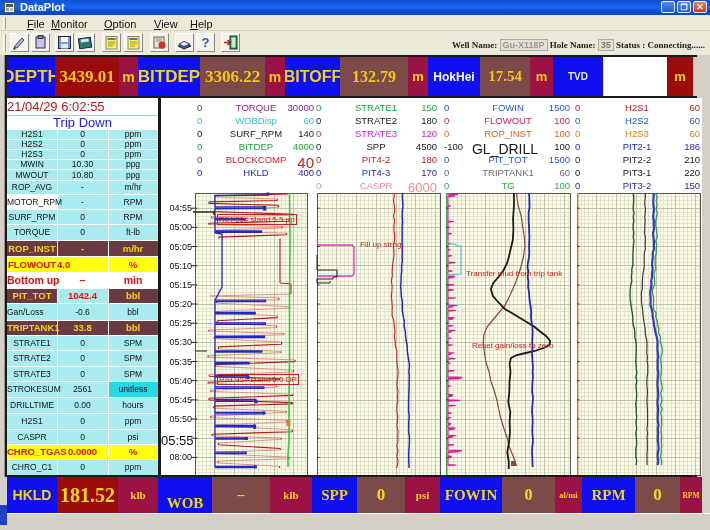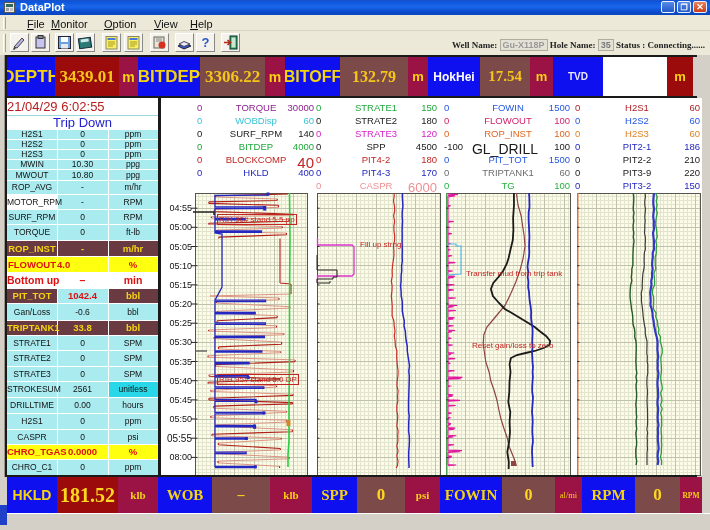--- a/index.html
+++ b/index.html
@@ -196,21 +196,21 @@
       <div class="abs" style="left:50px;top:0;width:51px;height:15px;background:#aaebf0;border-left:1px solid #fff"></div>
       <div class="abs" style="left:101px;top:0;width:50px;height:15px;background:#693a42;border-left:1px solid #fff"></div>
       <div class="abs" style="left:0;top:0;width:50px;height:15px;color:#f5d312;text-align:center;z-index:3">PIT_TOT</div>
       <div class="abs" style="left:50px;top:0;width:51px;height:15px;color:#e01010;text-align:center;z-index:3">1042.4</div>
       <div class="abs" style="left:101px;top:0;width:50px;height:15px;color:#f5d312;text-align:center;z-index:3">bbl</div>
     </div>
 <div class="abs" style="left:7px;top:303px;width:151px;height:17px;border-top:1px solid #fff;font-weight:normal;font-size:8.5px;line-height:16px;white-space:nowrap">
       <div class="abs" style="left:0;top:0;width:50px;height:17px;background:#aaebf0"></div>
       <div class="abs" style="left:50px;top:0;width:51px;height:17px;background:#aaebf0;border-left:1px solid #fff"></div>
       <div class="abs" style="left:101px;top:0;width:50px;height:17px;background:#aaebf0;border-left:1px solid #fff"></div>
-      <div class="abs" style="left:0;top:0;width:50px;height:17px;color:#111;text-align:center;z-index:3">Gan/Loss</div>
+      <div class="abs" style="left:0;top:0;width:50px;height:17px;color:#111;text-align:left;z-index:3">Gan/Loss</div>
       <div class="abs" style="left:50px;top:0;width:51px;height:17px;color:#111;text-align:center;z-index:3">-0.6</div>
       <div class="abs" style="left:101px;top:0;width:50px;height:17px;color:#111;text-align:center;z-index:3">bbl</div>
     </div>
 <div class="abs" style="left:7px;top:320px;width:151px;height:15px;border-top:1px solid #fff;font-weight:bold;font-size:9.5px;line-height:14px;white-space:nowrap">
       <div class="abs" style="left:0;top:0;width:50px;height:15px;background:#693a42"></div>
       <div class="abs" style="left:50px;top:0;width:51px;height:15px;background:#693a42;border-left:1px solid #fff"></div>
       <div class="abs" style="left:101px;top:0;width:50px;height:15px;background:#693a42;border-left:1px solid #fff"></div>
       <div class="abs" style="left:0;top:0;width:50px;height:15px;color:#f5d312;text-align:center;z-index:3">TRIPTANK1</div>
       <div class="abs" style="left:50px;top:0;width:51px;height:15px;color:#f5d312;text-align:center;z-index:3">33.8</div>
       <div class="abs" style="left:101px;top:0;width:50px;height:15px;color:#f5d312;text-align:center;z-index:3">bbl</div>
@@ -357,38 +357,38 @@
 <div class="abs" style="left:575px;top:128px;font-size:9.5px;color:#e08325;width:30px">0</div>
 <div class="abs" style="left:582px;top:128px;width:110px;text-align:center;font-size:9.5px;color:#e08325;white-space:nowrap">H2S3</div>
 <div class="abs" style="left:655px;top:128px;width:45px;text-align:right;font-size:9.5px;color:#e08325">60</div>
 <div class="abs" style="left:575px;top:141px;font-size:9.5px;color:#2427c0;width:30px">0</div>
 <div class="abs" style="left:582px;top:141px;width:110px;text-align:center;font-size:9.5px;color:#2427c0;white-space:nowrap">PIT2-1</div>
 <div class="abs" style="left:655px;top:141px;width:45px;text-align:right;font-size:9.5px;color:#2427c0">186</div>
 <div class="abs" style="left:575px;top:154px;font-size:9.5px;color:#1a1a1a;width:30px">0</div>
 <div class="abs" style="left:582px;top:154px;width:110px;text-align:center;font-size:9.5px;color:#1a1a1a;white-space:nowrap">PIT2-2</div>
 <div class="abs" style="left:655px;top:154px;width:45px;text-align:right;font-size:9.5px;color:#1a1a1a">210</div>
 <div class="abs" style="left:575px;top:167px;font-size:9.5px;color:#1a1a1a;width:30px">0</div>
-<div class="abs" style="left:582px;top:167px;width:110px;text-align:center;font-size:9.5px;color:#1a1a1a;white-space:nowrap">PIT3-9</div>
+<div class="abs" style="left:582px;top:167px;width:110px;text-align:center;font-size:9.5px;color:#1a1a1a;white-space:nowrap">PIT3-1</div>
 <div class="abs" style="left:655px;top:167px;width:45px;text-align:right;font-size:9.5px;color:#1a1a1a">220</div>
 <div class="abs" style="left:575px;top:180px;font-size:9.5px;color:#2427c0;width:30px">0</div>
 <div class="abs" style="left:582px;top:180px;width:110px;text-align:center;font-size:9.5px;color:#2427c0;white-space:nowrap">PIT3-2</div>
 <div class="abs" style="left:655px;top:180px;width:45px;text-align:right;font-size:9.5px;color:#2427c0">150</div>
 <div class="abs" style="left:161px;top:203.2px;width:31px;text-align:right;font-size:9px;color:#111">04:55</div>
 <div class="abs" style="left:161px;top:222.3px;width:31px;text-align:right;font-size:9px;color:#111">05:00</div>
 <div class="abs" style="left:161px;top:241.5px;width:31px;text-align:right;font-size:9px;color:#111">05:05</div>
 <div class="abs" style="left:161px;top:260.7px;width:31px;text-align:right;font-size:9px;color:#111">05:10</div>
 <div class="abs" style="left:161px;top:279.9px;width:31px;text-align:right;font-size:9px;color:#111">05:15</div>
 <div class="abs" style="left:161px;top:299.0px;width:31px;text-align:right;font-size:9px;color:#111">05:20</div>
 <div class="abs" style="left:161px;top:318.2px;width:31px;text-align:right;font-size:9px;color:#111">05:25</div>
 <div class="abs" style="left:161px;top:337.4px;width:31px;text-align:right;font-size:9px;color:#111">05:30</div>
 <div class="abs" style="left:161px;top:356.5px;width:31px;text-align:right;font-size:9px;color:#111">05:35</div>
 <div class="abs" style="left:161px;top:375.7px;width:31px;text-align:right;font-size:9px;color:#111">05:40</div>
 <div class="abs" style="left:161px;top:394.9px;width:31px;text-align:right;font-size:9px;color:#111">05:45</div>
 <div class="abs" style="left:161px;top:414.0px;width:31px;text-align:right;font-size:9px;color:#111">05:50</div>
-<div class="abs" style="left:161px;top:433.2px;width:31px;text-align:right;font-size:10px;color:#111">05:55</div>
+<div class="abs" style="left:161px;top:433.2px;width:31px;text-align:right;font-size:13px;color:#111">05:55</div>
 <div class="abs" style="left:161px;top:452.4px;width:31px;text-align:right;font-size:9px;color:#111">08:00</div>
 <svg width="541" height="284" viewBox="0 0 541 284" style="position:absolute;left:161px;top:192px">
 <rect x="34" y="1" width="112" height="282" fill="#fcfce8" stroke="none"></rect>
 <path d="M37.9 1V283 M41.9 1V283 M45.8 1V283 M49.8 1V283 M57.7 1V283 M61.6 1V283 M65.6 1V283 M69.5 1V283 M77.4 1V283 M81.4 1V283 M85.3 1V283 M89.3 1V283 M97.2 1V283 M101.1 1V283 M105.1 1V283 M109.0 1V283 M116.9 1V283 M120.9 1V283 M124.8 1V283 M128.8 1V283 M136.7 1V283 M140.6 1V283 M144.6 1V283 M34 4.8H146 M34 8.7H146 M34 12.5H146 M34 20.2H146 M34 24.0H146 M34 27.8H146 M34 31.7H146 M34 39.3H146 M34 43.2H146 M34 47.0H146 M34 50.8H146 M34 58.5H146 M34 62.3H146 M34 66.2H146 M34 70.0H146 M34 77.7H146 M34 81.5H146 M34 85.3H146 M34 89.2H146 M34 96.8H146 M34 100.7H146 M34 104.5H146 M34 108.3H146 M34 116.0H146 M34 119.8H146 M34 123.7H146 M34 127.5H146 M34 135.2H146 M34 139.0H146 M34 142.8H146 M34 146.7H146 M34 154.3H146 M34 158.2H146 M34 162.0H146 M34 165.8H146 M34 173.5H146 M34 177.3H146 M34 181.2H146 M34 185.0H146 M34 192.7H146 M34 196.5H146 M34 200.3H146 M34 204.1H146 M34 211.8H146 M34 215.6H146 M34 219.5H146 M34 223.3H146 M34 231.0H146 M34 234.8H146 M34 238.6H146 M34 242.5H146 M34 250.1H146 M34 254.0H146 M34 257.8H146 M34 261.6H146 M34 269.3H146 M34 273.1H146 M34 277.0H146 M34 280.8H146" stroke="#e3e4cd" stroke-width="1" fill="none" shape-rendering="crispEdges"></path>
 <path d="M53.7 1V283 M73.5 1V283 M93.2 1V283 M113.0 1V283 M132.7 1V283 M34 16.3H146 M34 35.5H146 M34 54.7H146 M34 73.8H146 M34 93.0H146 M34 112.2H146 M34 131.3H146 M34 150.5H146 M34 169.7H146 M34 188.8H146 M34 208.0H146 M34 227.1H146 M34 246.3H146 M34 265.5H146" stroke="#bfc2ac" stroke-width="1" fill="none" shape-rendering="crispEdges"></path>
 <rect x="34" y="1" width="112" height="282" fill="none" stroke="#55554e" stroke-width="1" shape-rendering="crispEdges"></rect>
 <rect x="34" y="-4" width="112" height="4" fill="#b9b9ae"></rect>
 <rect x="156" y="1" width="123" height="282" fill="#fcfce8" stroke="none"></rect>
 <path d="M159.9 1V283 M163.9 1V283 M167.8 1V283 M171.8 1V283 M179.7 1V283 M183.6 1V283 M187.6 1V283 M191.5 1V283 M199.4 1V283 M203.4 1V283 M207.3 1V283 M211.3 1V283 M219.2 1V283 M223.1 1V283 M227.1 1V283 M231.0 1V283 M238.9 1V283 M242.9 1V283 M246.8 1V283 M250.8 1V283 M258.7 1V283 M262.6 1V283 M266.6 1V283 M270.5 1V283 M278.4 1V283 M156 4.8H279 M156 8.7H279 M156 12.5H279 M156 20.2H279 M156 24.0H279 M156 27.8H279 M156 31.7H279 M156 39.3H279 M156 43.2H279 M156 47.0H279 M156 50.8H279 M156 58.5H279 M156 62.3H279 M156 66.2H279 M156 70.0H279 M156 77.7H279 M156 81.5H279 M156 85.3H279 M156 89.2H279 M156 96.8H279 M156 100.7H279 M156 104.5H279 M156 108.3H279 M156 116.0H279 M156 119.8H279 M156 123.7H279 M156 127.5H279 M156 135.2H279 M156 139.0H279 M156 142.8H279 M156 146.7H279 M156 154.3H279 M156 158.2H279 M156 162.0H279 M156 165.8H279 M156 173.5H279 M156 177.3H279 M156 181.2H279 M156 185.0H279 M156 192.7H279 M156 196.5H279 M156 200.3H279 M156 204.1H279 M156 211.8H279 M156 215.6H279 M156 219.5H279 M156 223.3H279 M156 231.0H279 M156 234.8H279 M156 238.6H279 M156 242.5H279 M156 250.1H279 M156 254.0H279 M156 257.8H279 M156 261.6H279 M156 269.3H279 M156 273.1H279 M156 277.0H279 M156 280.8H279" stroke="#e3e4cd" stroke-width="1" fill="none" shape-rendering="crispEdges"></path>
 <path d="M175.7 1V283 M195.5 1V283 M215.2 1V283 M235.0 1V283 M254.7 1V283 M274.5 1V283 M156 16.3H279 M156 35.5H279 M156 54.7H279 M156 73.8H279 M156 93.0H279 M156 112.2H279 M156 131.3H279 M156 150.5H279 M156 169.7H279 M156 188.8H279 M156 208.0H279 M156 227.1H279 M156 246.3H279 M156 265.5H279" stroke="#bfc2ac" stroke-width="1" fill="none" shape-rendering="crispEdges"></path>
@@ -455,26 +455,26 @@
 <div class="abs" style="left:217px;top:214px;border:1px solid #c22623;color:#c22623;font-size:8px;line-height:9px;white-space:nowrap;padding:0 1px">RIH 90# stand 5.5 pp</div>
 <div class="abs" style="left:217px;top:374px;border:1px solid #c22623;color:#c22623;font-size:8px;line-height:9px;white-space:nowrap;padding:0 1px">RIH 95# stand 5.0 DP</div>
 <div class="abs" style="left:359px;top:240px;color:#c22623;font-size:8px;line-height:9px;white-space:nowrap;padding:0 1px">Fill up strng</div>
 <div class="abs" style="left:465px;top:269px;color:#c22623;font-size:8px;line-height:9px;white-space:nowrap;padding:0 1px">Transfer mud from trip tank</div>
 <div class="abs" style="left:471px;top:341px;color:#c22623;font-size:8px;line-height:9px;white-space:nowrap;padding:0 1px">Reset gain/loss to zero</div>
 <div class="abs" style="left:5px;top:475px;width:692px;height:2px;background:#1a1a1a"></div>
 <div class="abs" style="left:0;top:477px;width:710px;height:36px;background:#d4d0c8"></div>
 <div class="abs sans" style="left:7px;top:477px;width:50px;height:36px;background:#0e10ef;overflow:hidden;display:flex;align-items:center;justify-content:center;font-weight:bold;font-size:14px;color:#f5d312;white-space:nowrap">HKLD</div>
 <div class="abs serif" style="left:57px;top:477px;width:61px;height:36px;background:#9b0b0b;overflow:hidden;display:flex;align-items:center;justify-content:center;font-weight:bold;font-size:20px;color:#ffd71e;white-space:nowrap">181.52</div>
 <div class="abs serif" style="left:118px;top:477px;width:40px;height:36px;background:#9b1245;overflow:hidden;display:flex;align-items:center;justify-content:center;font-weight:bold;font-size:11px;color:#f5d312;white-space:nowrap">klb</div>
-<div class="abs serif" style="left:158px;top:477px;width:54px;height:36px;background:#0e10ef;overflow:hidden;display:flex;align-items:center;justify-content:center;font-weight:bold;font-size:15px;color:#f5d312;white-space:nowrap">WOB</div>
+<div class="abs serif" style="left:158px;top:477px;width:54px;height:53px;background:#0e10ef;overflow:hidden;display:flex;align-items:center;justify-content:center;font-weight:bold;font-size:15px;color:#f5d312;white-space:nowrap">WOB</div>
 <div class="abs serif" style="left:212px;top:477px;width:58px;height:36px;background:#7d4a4a;overflow:hidden;display:flex;align-items:center;justify-content:center;font-weight:bold;font-size:14px;color:#ffd71e;white-space:nowrap">–</div>
 <div class="abs serif" style="left:270px;top:477px;width:42px;height:36px;background:#9b1245;overflow:hidden;display:flex;align-items:center;justify-content:center;font-weight:bold;font-size:11px;color:#f5d312;white-space:nowrap">klb</div>
 <div class="abs serif" style="left:312px;top:477px;width:45px;height:36px;background:#0e10ef;overflow:hidden;display:flex;align-items:center;justify-content:center;font-weight:bold;font-size:15px;color:#f5d312;white-space:nowrap">SPP</div>
 <div class="abs serif" style="left:357px;top:477px;width:48px;height:36px;background:#7d4a4a;overflow:hidden;display:flex;align-items:center;justify-content:center;font-weight:bold;font-size:17px;color:#ffd71e;white-space:nowrap">0</div>
 <div class="abs serif" style="left:405px;top:477px;width:35px;height:36px;background:#9b1245;overflow:hidden;display:flex;align-items:center;justify-content:center;font-weight:bold;font-size:11px;color:#f5d312;white-space:nowrap">psi</div>
 <div class="abs serif" style="left:440px;top:477px;width:62px;height:36px;background:#0e10ef;overflow:hidden;display:flex;align-items:center;justify-content:center;font-weight:bold;font-size:15px;color:#f5d312;white-space:nowrap">FOWIN</div>
 <div class="abs serif" style="left:502px;top:477px;width:53px;height:36px;background:#7d4a4a;overflow:hidden;display:flex;align-items:center;justify-content:center;font-weight:bold;font-size:16px;color:#ffd71e;white-space:nowrap">0</div>
-<div class="abs serif" style="left:555px;top:477px;width:27px;height:36px;background:#9b1245;overflow:hidden;display:flex;align-items:center;justify-content:center;font-weight:normal;font-size:8.5px;color:#f5d312;white-space:nowrap">al/mi</div>
+<div class="abs serif" style="left:555px;top:477px;width:27px;height:36px;background:#9b1245;overflow:hidden;display:flex;align-items:center;justify-content:center;font-weight:bold;font-size:8.5px;color:#f5d312;white-space:nowrap">al/mi</div>
 <div class="abs serif" style="left:582px;top:477px;width:53px;height:36px;background:#0e10ef;overflow:hidden;display:flex;align-items:center;justify-content:center;font-weight:bold;font-size:15px;color:#f5d312;white-space:nowrap">RPM</div>
 <div class="abs serif" style="left:635px;top:477px;width:45px;height:36px;background:#7d4a4a;overflow:hidden;display:flex;align-items:center;justify-content:center;font-weight:bold;font-size:17px;color:#ffd71e;white-space:nowrap">0</div>
 <div class="abs serif" style="left:680px;top:477px;width:22px;height:36px;background:#9b1245;overflow:hidden;display:flex;align-items:center;justify-content:center;font-weight:bold;font-size:7.5px;color:#f5d312;white-space:nowrap">RPM</div>
 <div class="abs" style="left:0;top:513px;width:710px;height:17px;background:#d4d0c8;border-top:1px solid #fff"></div>
 <div class="abs" style="left:0;top:505px;width:7px;height:20px;background:#2040c8"></div>
 </div>
 </body></html>

